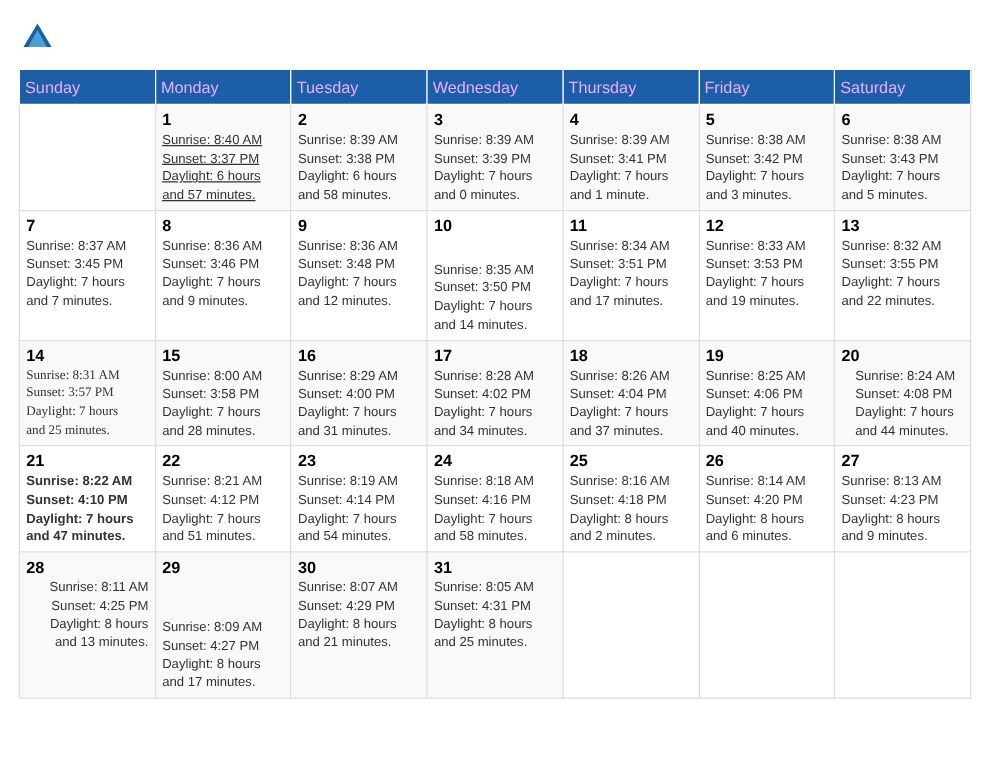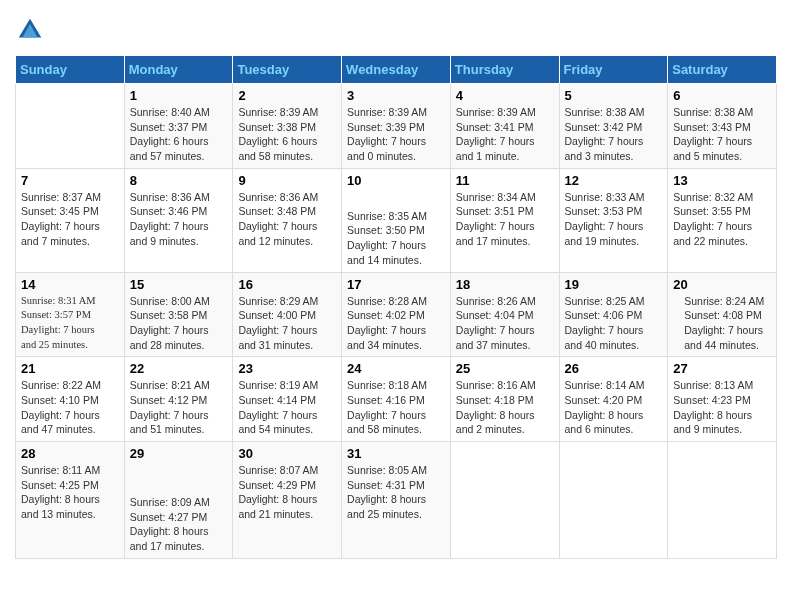--- a/index.html
+++ b/index.html
@@ -52,25 +52,25 @@
       font-size: 16px;
       color: #555;
     }
     table {
       width: 100%;
       border-collapse: collapse;
       font-size: 11px;
     }
     thead tr th {
       background-color: #1a5fa8;
-      color: #7dd3fc;
+      color: #f0abfc;
       padding: 6px 4px;
       text-align: left;
       font-size: 13px;
-      font-weight: bold;
+      font-weight: normal;
       border: 1px solid #fff;
     }
     tbody tr td {
       border: 1px solid #ddd;
       vertical-align: top;
       padding: 4px 5px;
       min-height: 80px;
       height: 80px;
       width: calc(100% / 7);
     }
@@ -125,21 +125,21 @@
         <th>Thursday</th>
         <th>Friday</th>
         <th>Saturday</th>
       </tr>
   </thead>
   <tbody id="calendar-body">
   <tr>
         <td class="empty-cell"></td>
         <td>
           <span class="day-number">1</span>
-          <div class="day-info" style="white-space: pre-line;">Sunrise: 8:40 AM
+          <div class="day-info" style="white-space: pre-line; text-decoration: underline;">Sunrise: 8:40 AM
 Sunset: 3:37 PM
 Daylight: 6 hours
 and 57 minutes.</div>
         </td>
         <td>
           <span class="day-number">2</span>
           <div class="day-info" style="white-space: pre-line;">Sunrise: 8:39 AM
 Sunset: 3:38 PM
 Daylight: 6 hours
 and 58 minutes.</div>
@@ -271,21 +271,21 @@
           <span class="day-number">20</span>
           <div class="day-info" style="white-space: pre-line; margin-left: 11px;">Sunrise: 8:24 AM
 Sunset: 4:08 PM
 Daylight: 7 hours
 and 44 minutes.</div>
         </td>
       </tr>
       <tr>
         <td>
           <span class="day-number">21</span>
-          <div class="day-info" style="white-space: pre-line;">Sunrise: 8:22 AM
+          <div class="day-info" style="white-space: pre-line; font-weight: bold;">Sunrise: 8:22 AM
 Sunset: 4:10 PM
 Daylight: 7 hours
 and 47 minutes.</div>
         </td>
         <td>
           <span class="day-number">22</span>
           <div class="day-info" style="white-space: pre-line;">Sunrise: 8:21 AM
 Sunset: 4:12 PM
 Daylight: 7 hours
 and 51 minutes.</div>
@@ -322,21 +322,21 @@
           <span class="day-number">27</span>
           <div class="day-info" style="white-space: pre-line;">Sunrise: 8:13 AM
 Sunset: 4:23 PM
 Daylight: 8 hours
 and 9 minutes.</div>
         </td>
       </tr>
       <tr>
         <td>
           <span class="day-number">28</span>
-          <div class="day-info" style="white-space: pre-line;">Sunrise: 8:11 AM
+          <div class="day-info" style="white-space: pre-line; text-align: right;">Sunrise: 8:11 AM
 Sunset: 4:25 PM
 Daylight: 8 hours
 and 13 minutes.</div>
         </td>
         <td>
           <span class="day-number">29</span>
           <div class="day-info" style="white-space: pre-line; margin-top: 34px;">Sunrise: 8:09 AM
 Sunset: 4:27 PM
 Daylight: 8 hours
 and 17 minutes.</div>

